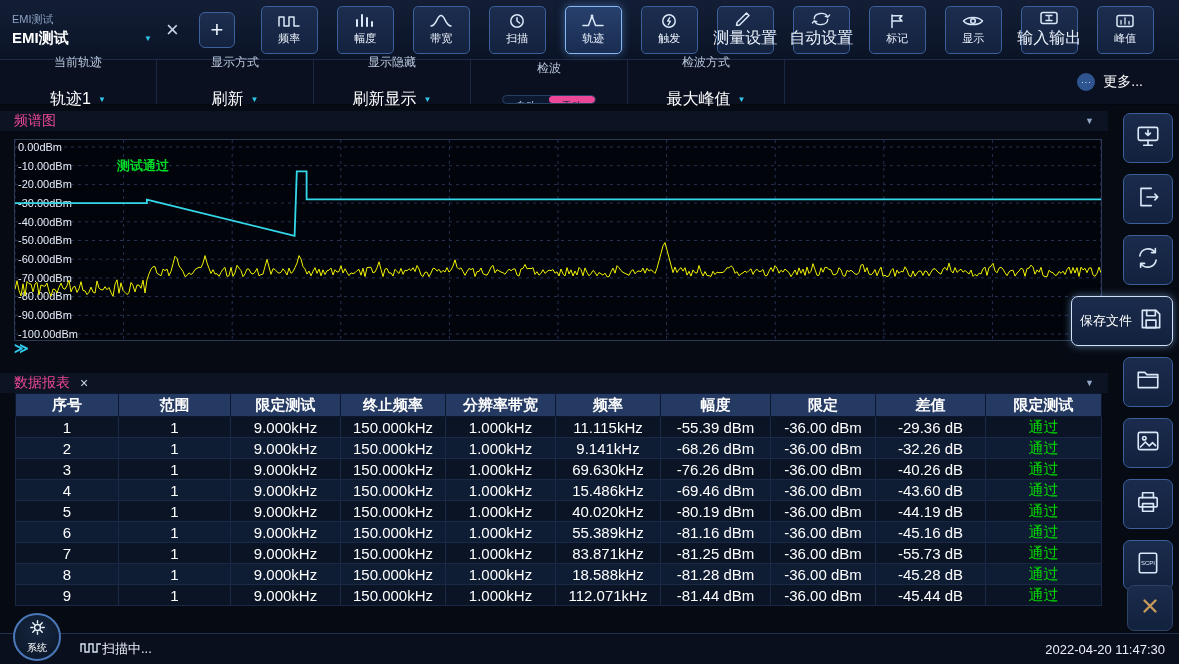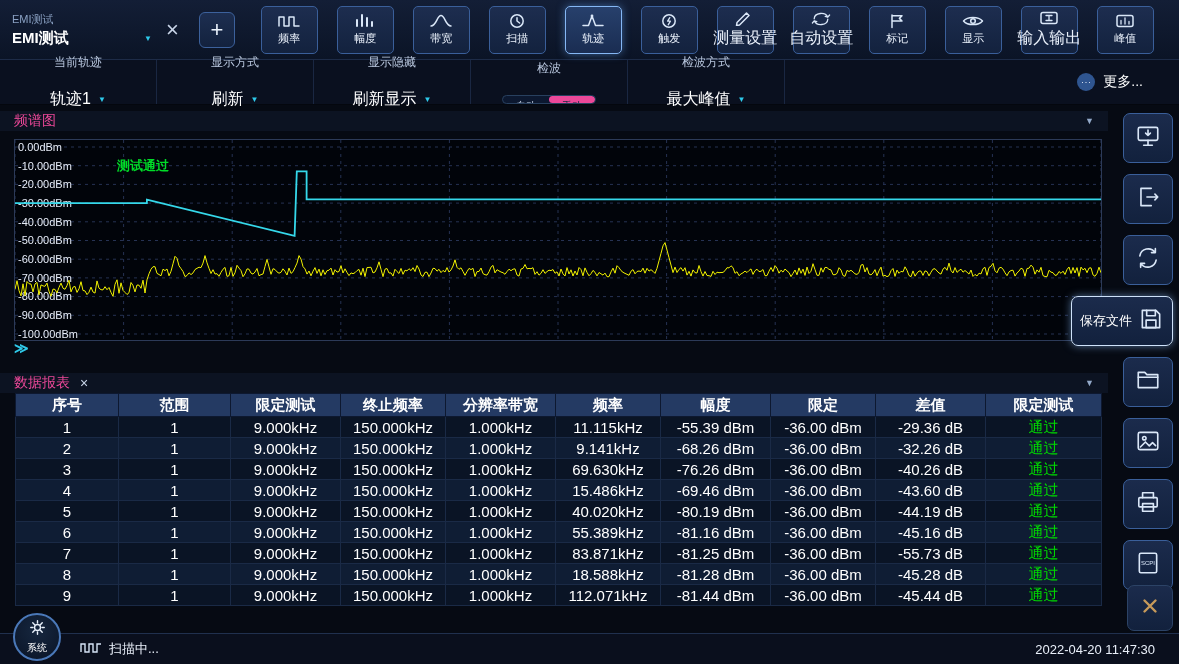--- a/index.html
+++ b/index.html
@@ -64,22 +64,22 @@
 
   
   .sidebar{width:71px;display:flex;flex-direction:column;align-items:flex-end;padding:8px 6px 0 0;gap:11px;overflow:visible}
   .sbtn{width:50px;height:50px;border:1px solid #3a5f9a;border-radius:7px;background:linear-gradient(#1b2b4c,#12213d);display:flex;align-items:center;justify-content:center;gap:6px;flex:0 0 auto}
   .sbtn.active{border-color:#cfe2fa;box-shadow:0 0 9px rgba(140,190,255,.55);width:auto;padding:16px 8px}
   .slabel{font-size:13px;color:#fff;white-space:nowrap}
   .sbtn.dim{width:46px;height:46px;margin-top:-16px;border-color:#2c4366}
 
   
   .statusbar{position:absolute;left:0;bottom:0;width:1179px;height:31px;background:#0a0f1d;border-top:1px solid #20304e;display:flex;align-items:center;font-size:13px;color:#e9eff9;padding-left:80px}
-  .scan{display:flex;align-items:center;gap:7px}
-  .timestamp{margin-left:auto;padding-right:24px}
+  .scan{display:flex;align-items:center;gap:0}
+  .timestamp{margin-left:auto;padding-right:14px}
   .sys-circle{position:absolute;left:13px;bottom:3px;width:48px;height:48px;border-radius:50%;border:2px solid #4a78b8;background:radial-gradient(circle at 50% 35%,#16273f,#0a1426);display:flex;flex-direction:column;align-items:center;justify-content:center;z-index:6;gap:1px}
   .sys-label{font-size:10px;color:#fff}
 </style>
 </head>
 <body>
 
 <div class="topbar">
   <div class="mode">
     <div class="mode-small">EMI测试</div>
     <div class="mode-main">

